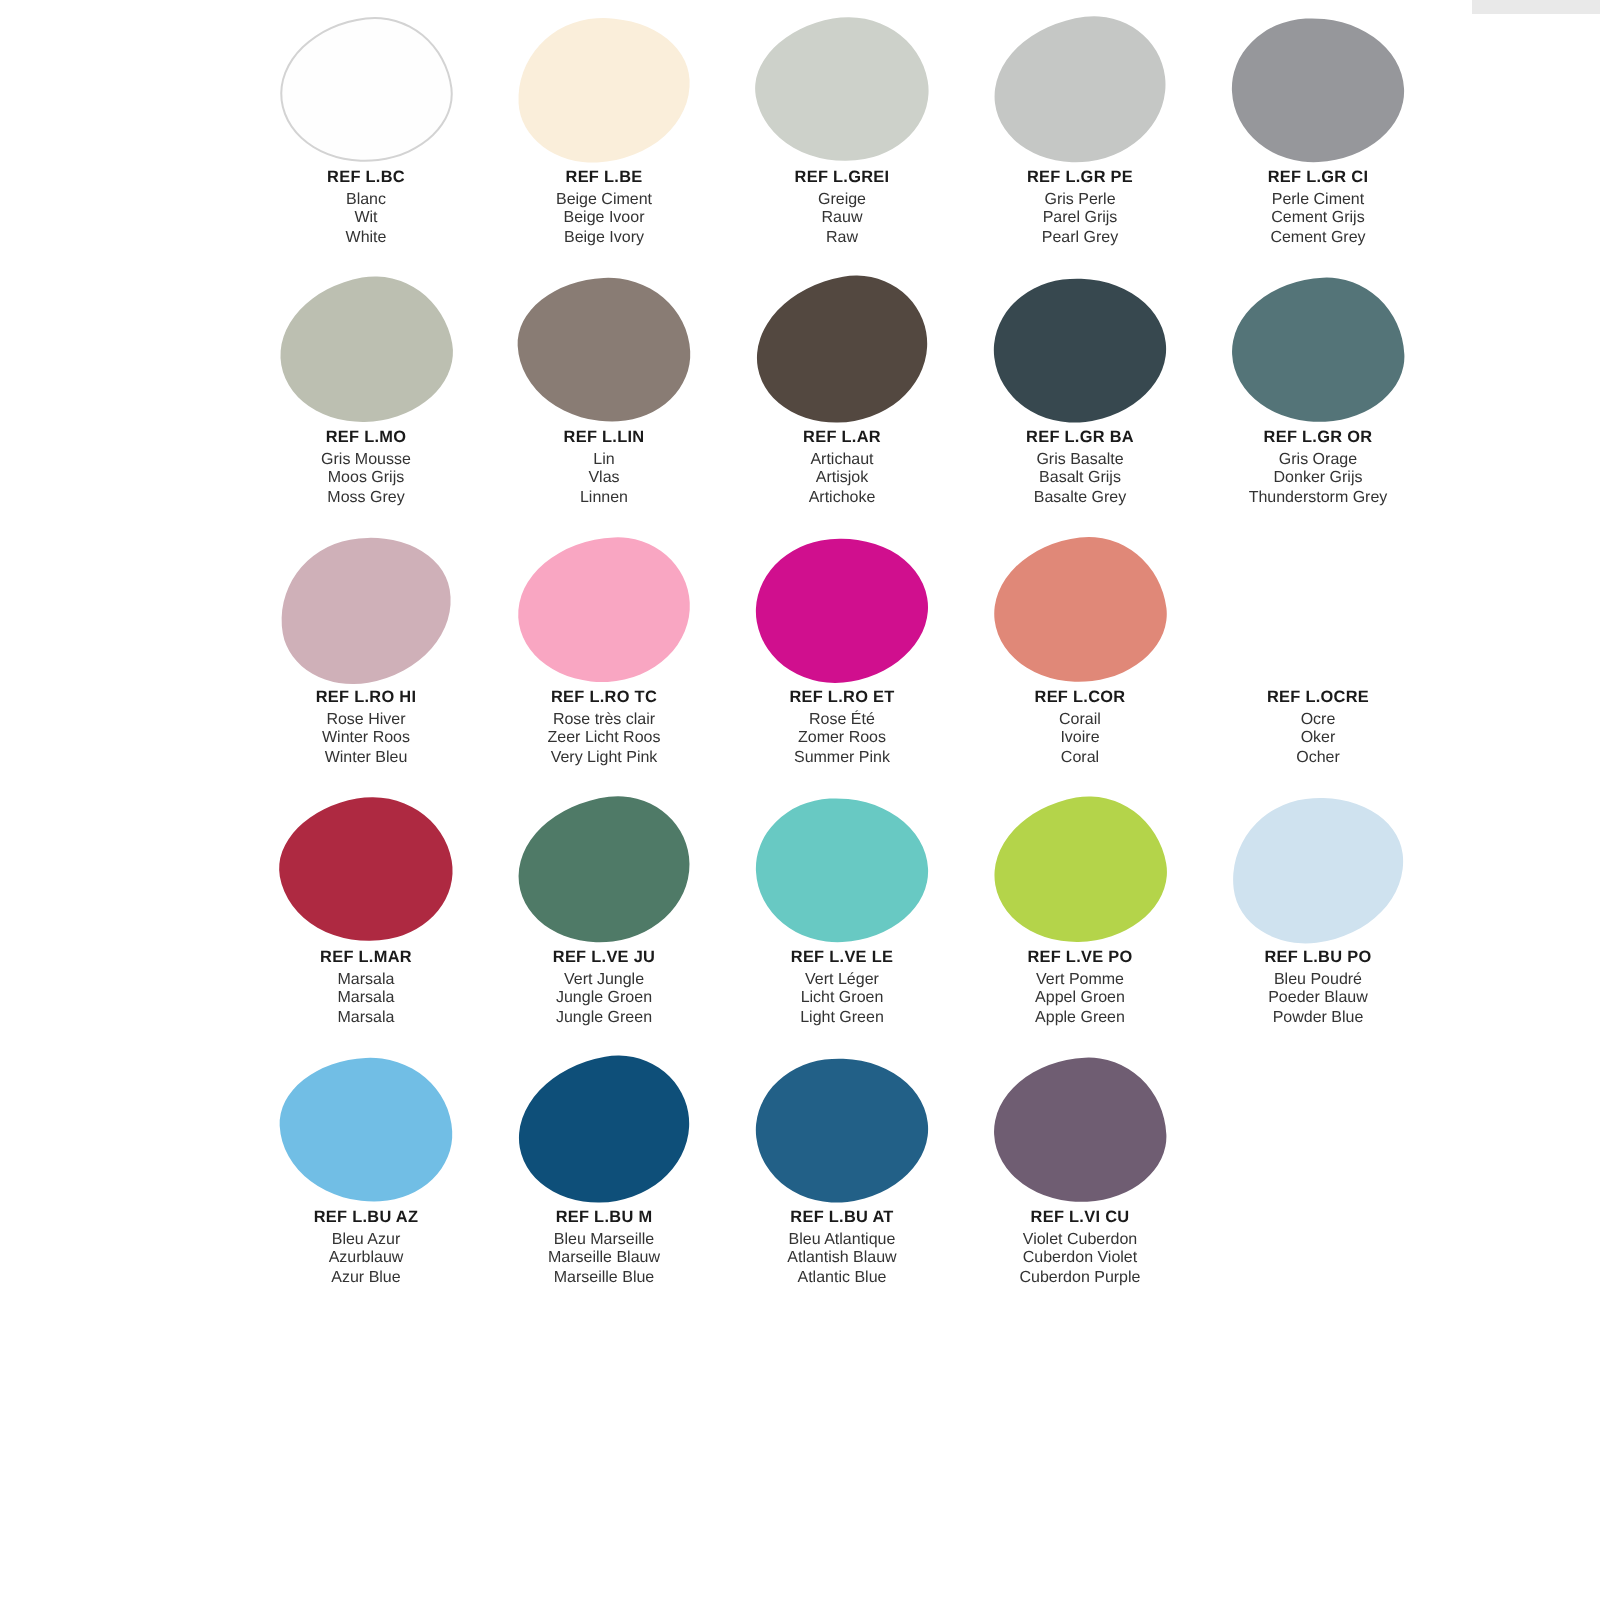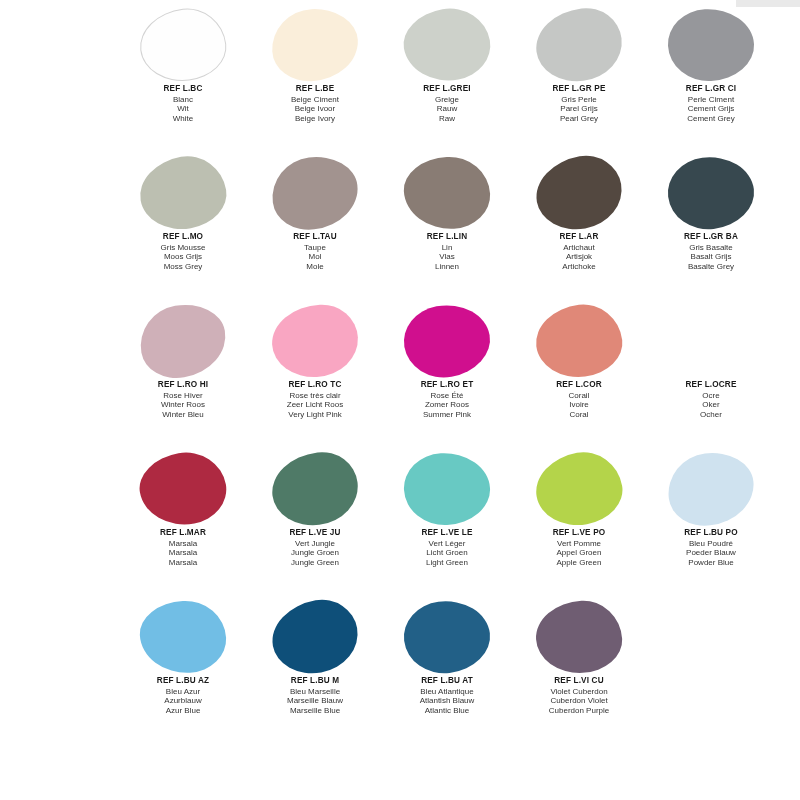--- a/index.html
+++ b/index.html
@@ -36,21 +36,20 @@
     padding: 8px 0 0 0;
   }
 
   .swatch-grid {
     display: grid;
     grid-template-columns: repeat(5, 114px);
     justify-content: start;
     padding-left: 126px;
     column-gap: 5px;
     row-gap: 0px;
-    gap: 18px;
   }
 
   .swatch-cell {
     width: 114px;
     height: 130px;
     display: flex;
     flex-direction: column;
     align-items: center;
     box-sizing: border-box;
   }
@@ -170,31 +169,20 @@
         </div>
         <div class="labels">
           <div class="ref">REF L.MO</div>
           <div class="name">Gris Mousse</div>
           <div class="name">Moos Grijs</div>
           <div class="name">Moss Grey</div>
         </div>
       </div>
       <div class="swatch-cell">
         <div class="blob-wrap">
-          <div class="blob" style="background: rgb(162, 147, 143); border-radius: 48% 52% 56% 44% / 56% 46% 54% 44%; transform: rotate(-7deg);"></div>
-        </div>
-        <div class="labels">
-          <div class="ref">REF L.TAU</div>
-          <div class="name">Taupe</div>
-          <div class="name">Mol</div>
-          <div class="name">Mole</div>
-        </div>
-      </div>
-      <div class="swatch-cell">
-        <div class="blob-wrap">
           <div class="blob" style="background: rgb(137, 124, 116); border-radius: 52% 48% 44% 56% / 44% 54% 46% 56%; transform: rotate(-3deg);"></div>
         </div>
         <div class="labels">
           <div class="ref">REF L.LIN</div>
           <div class="name">Lin</div>
           <div class="name">Vlas</div>
           <div class="name">Linnen</div>
         </div>
       </div>
       <div class="swatch-cell">
@@ -214,20 +202,31 @@
         </div>
         <div class="labels">
           <div class="ref">REF L.GR BA</div>
           <div class="name">Gris Basalte</div>
           <div class="name">Basalt Grijs</div>
           <div class="name">Basalte Grey</div>
         </div>
       </div>
       <div class="swatch-cell">
         <div class="blob-wrap">
+          <div class="blob" style="background: rgb(84, 116, 120); border-radius: 55% 45% 48% 52% / 50% 56% 44% 50%; transform: rotate(-3deg);"></div>
+        </div>
+        <div class="labels">
+          <div class="ref">REF L.GR OR</div>
+          <div class="name">Gris Orage</div>
+          <div class="name">Donker Grijs</div>
+          <div class="name">Thunderstorm Grey</div>
+        </div>
+      </div>
+      <div class="swatch-cell">
+        <div class="blob-wrap">
           <div class="blob" style="background: rgb(207, 176, 184); border-radius: 48% 52% 56% 44% / 56% 46% 54% 44%; transform: rotate(-10deg);"></div>
         </div>
         <div class="labels">
           <div class="ref">REF L.RO HI</div>
           <div class="name">Rose Hiver</div>
           <div class="name">Winter Roos</div>
           <div class="name">Winter Bleu</div>
         </div>
       </div>
       <div class="swatch-cell">

